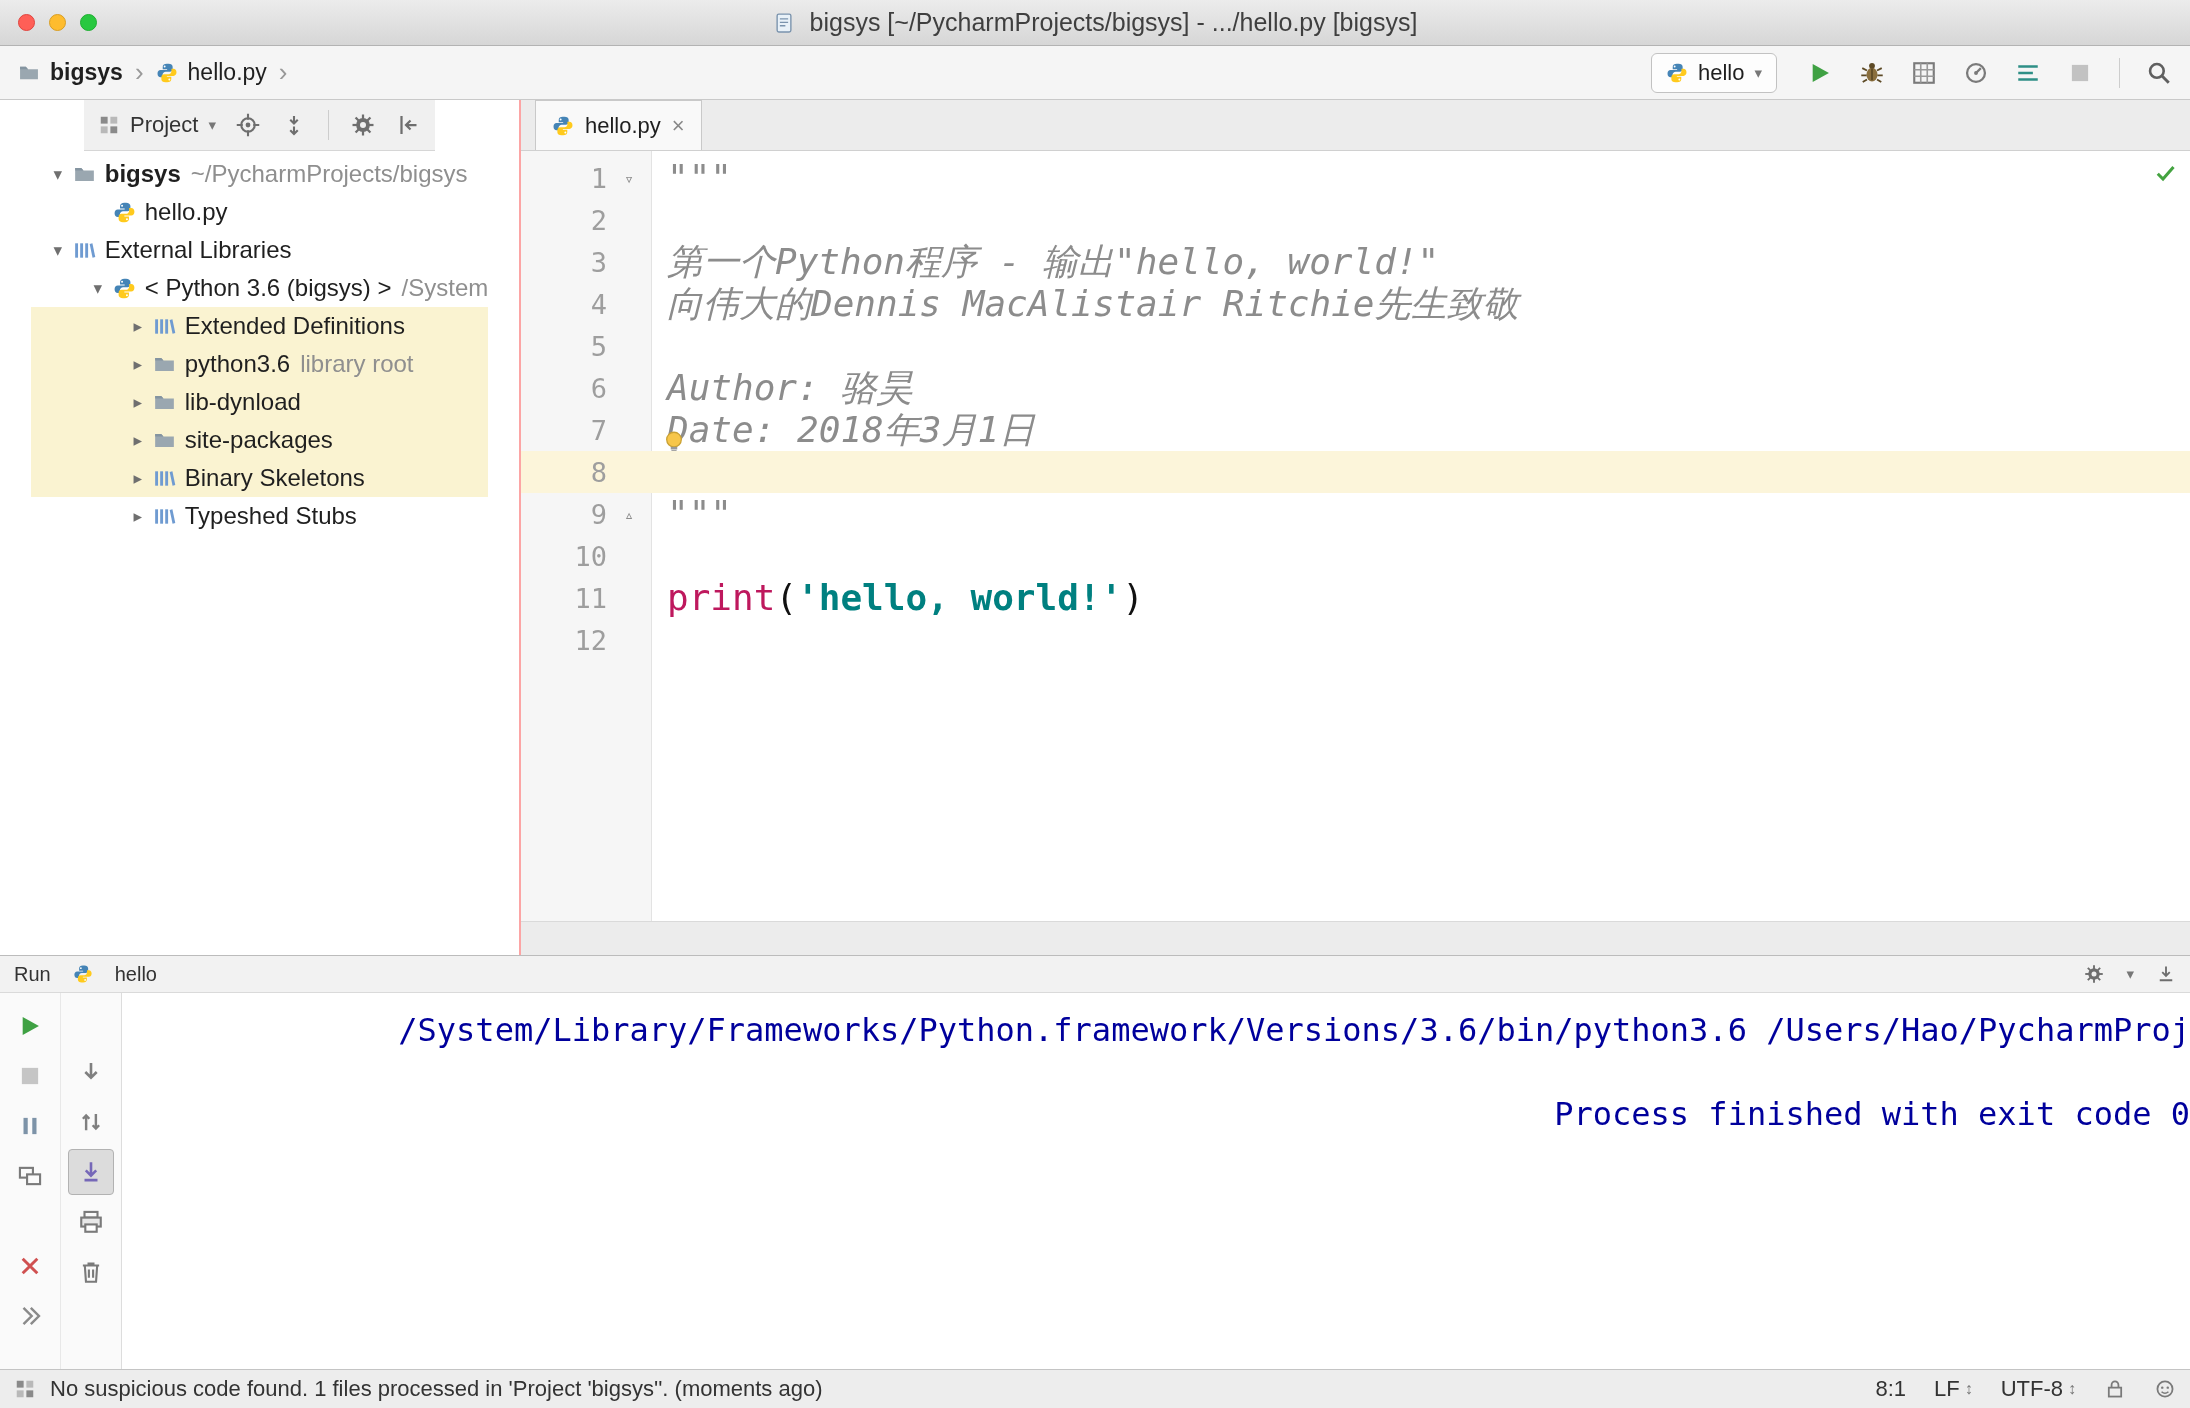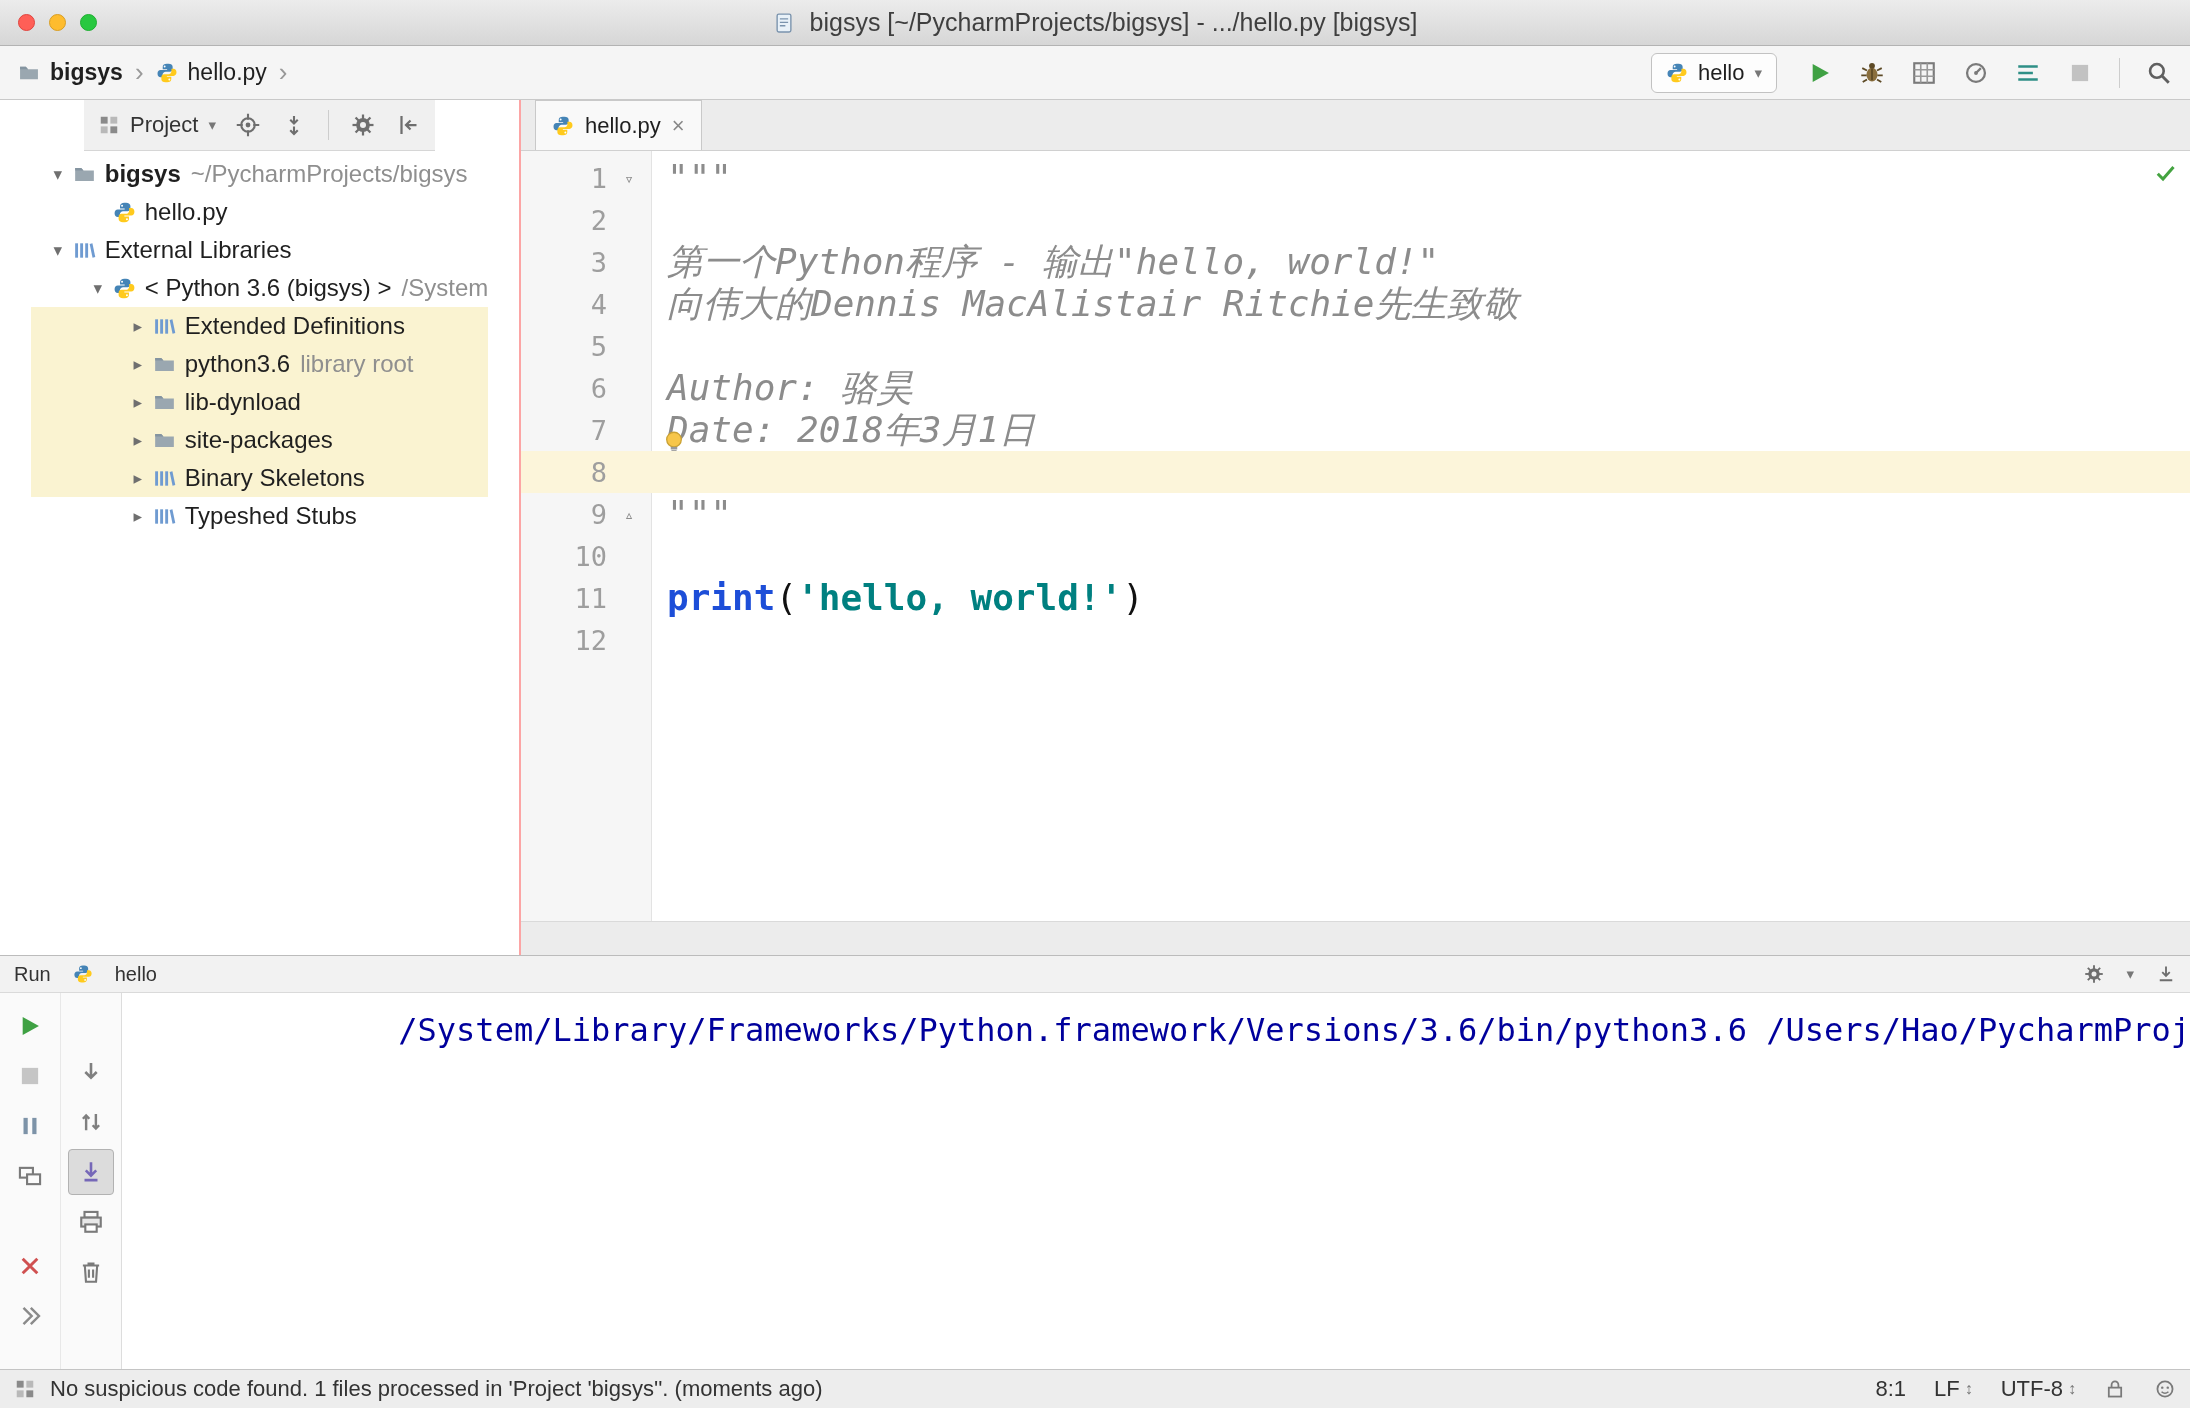--- a/index.html
+++ b/index.html
@@ -54,21 +54,21 @@
   .editor{flex:1;position:relative;background:#fff;overflow:hidden;font-family:"DejaVu Sans Mono","Liberation Mono",monospace;padding-top:6px;}
   .editor::before{content:'';position:absolute;left:0;top:0;bottom:0;width:130px;background:#f6f6f6;}
   .editor::after{content:'';position:absolute;left:130px;top:0;bottom:0;width:1px;background:#e3e3e3;}
   .echeck{position:absolute;top:10px;right:12px;z-index:3;}
   .eline{height:42px;display:flex;align-items:center;position:relative;z-index:1;}
   .eline.cur{background:#fcf5da;}
   .gnum{width:86px;flex:0 0 86px;text-align:right;color:#9e9e9e;font-size:27px;}
   .fold{width:44px;flex:0 0 44px;text-align:center;color:#8c8c8c;font-size:16px;}
   .code{flex:1;white-space:pre;font-size:36px;line-height:42px;overflow:hidden;padding-left:16px;}
   .code .doc{color:#8c8c8c;font-style:italic;}
-  .code .kw{color:#1d4ed8;font-weight:bold;}
+  .code .kw{color:#be185d;}
   .code .str{color:#008080;font-weight:bold;}
   .code .pln{color:#111;}
   .bulb{position:absolute;left:140px;top:20px;z-index:2;}
   .bulb svg{width:26px;height:26px;}
   .hstrip{height:34px;flex:0 0 34px;background:#ececec;border-top:1px solid #dadada;}
 
   
   .runpanel{height:414px;flex:0 0 414px;border-top:1px solid #bcbcbc;display:flex;flex-direction:column;background:#fff;}
   .runhead{height:37px;flex:0 0 37px;background:#f2f2f2;border-bottom:1px solid #dadada;display:flex;align-items:center;gap:22px;padding:0 14px;font-size:20px;color:#333;}
   .runhead .ic svg{width:20px;height:20px;}
@@ -608,20 +608,21 @@
                     <path d="M3 4h10M6.5 4V2.8h3V4M4.2 4l.7 10h6.2l.7-10zM6.7 6.5v5M9.3 6.5v5"></path>
                   </g>
                 </svg>
               </span>
             </span>
         </div>
       </div>
       <div class="console" id="console">
           <div class="cline sys">/System/Library/Frameworks/Python.framework/Versions/3.6/bin/python3.6 /Users/Hao/PycharmProj</div>
           <div class="cline out"></div>
+          <div class="cline sys">Process finished with exit code 0</div>
         </div>
     </div>
   </div>
 
   <div class="statusbar">
     <div class="sb-left">
       <span class="ic s20">
           <svg viewBox="0 0 16 16">
             <g fill="#8a8a8a">
               <rect x="2" y="2" width="5" height="5"></rect>

